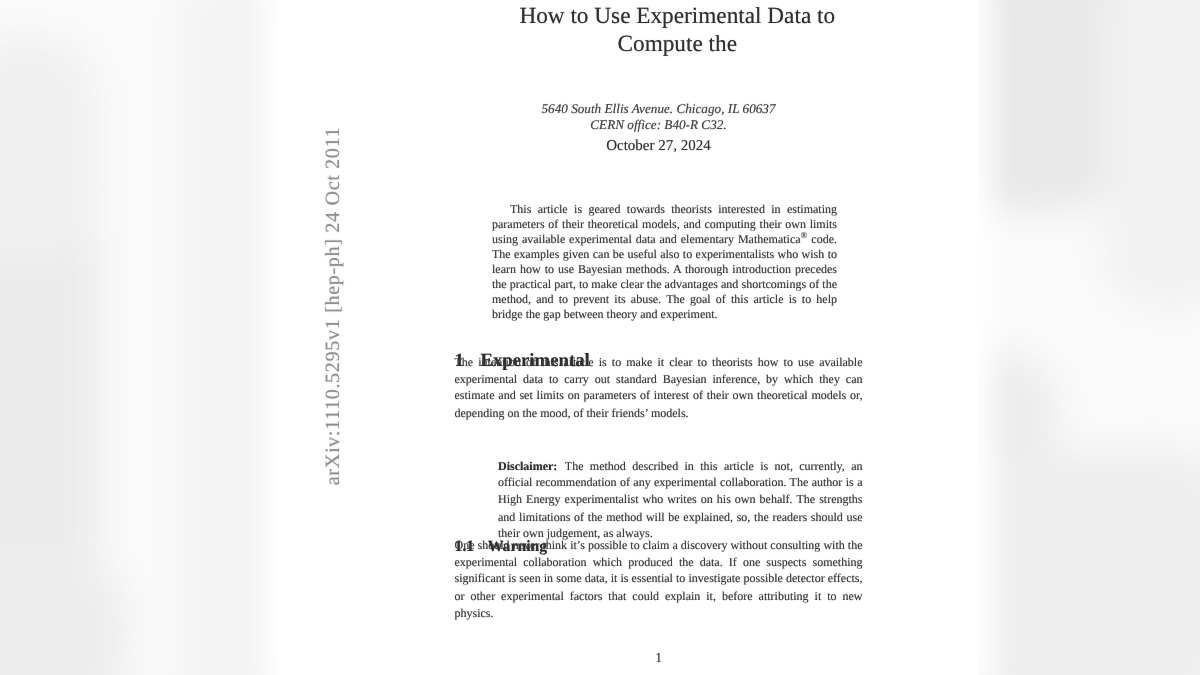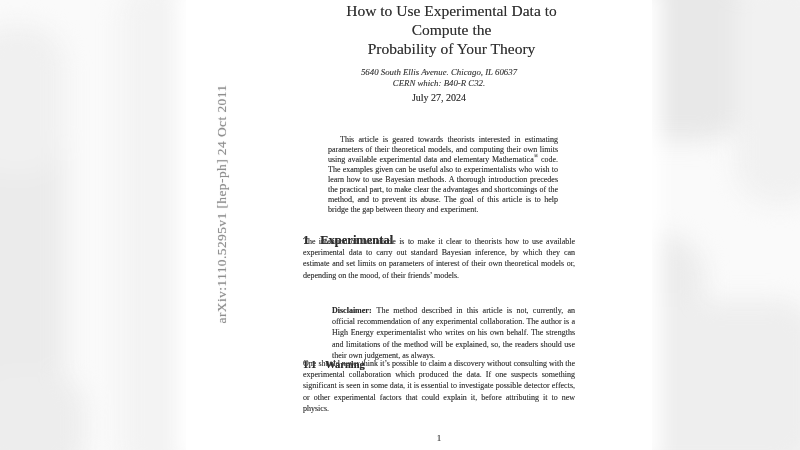--- a/index.html
+++ b/index.html
@@ -91,31 +91,30 @@
   </div>
 
   <div class="page"></div>
 
   <div class="watermark">arXiv:1110.5295v1  [hep-ph]  24 Oct 2011</div>
 
   <div class="column">
 
     <div class="title soft">
       <span>How to Use Experimental Data to Compute the</span><br>
-      <span>Probability of Your Theory</span>
     </div>
 
 
     <div class="affiliation soft">
       <br>
       <span>5640 South Ellis Avenue. Chicago, IL 60637</span><br>
-      <span>CERN which: B40-R C32.</span>
+      <span>CERN office: B40-R C32.</span>
     </div>
 
-    <div class="date soft">July 27, 2024</div>
+    <div class="date soft">October 27, 2024</div>
 
 
     <div class="abstract-body soft">
       <span>This article is geared towards theorists interested in estimating parameters of their theoretical models, and computing their own limits using available experimental data and elementary Mathematica</span><sup class="reg">®</sup><span> code. The examples given can be useful also to experimentalists who wish to learn how to use Bayesian methods. A thorough introduction precedes the practical part, to make clear the advantages and shortcomings of the method, and to prevent its abuse. The goal of this article is to help bridge the gap between theory and experiment.</span>
     </div>
 
     <div class="section-heading sec1 soft">
       <span class="sec-num">1</span><span>Experimental</span>
     </div>
 

